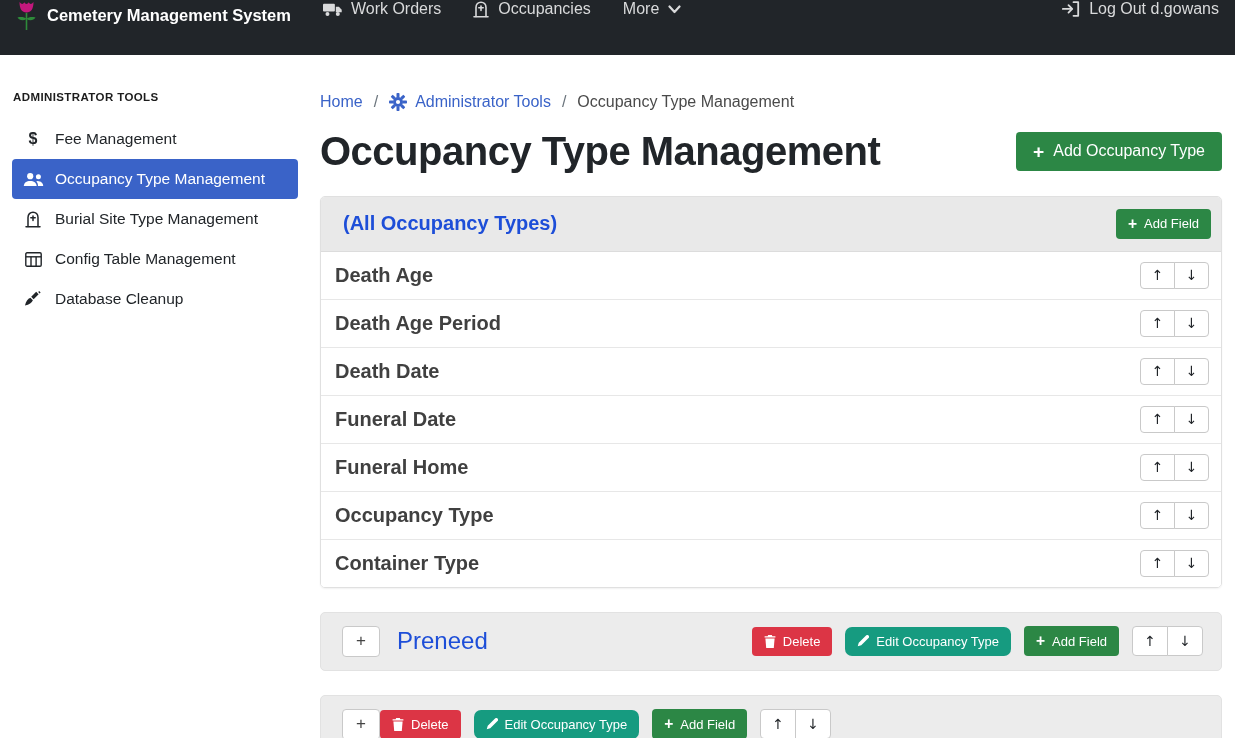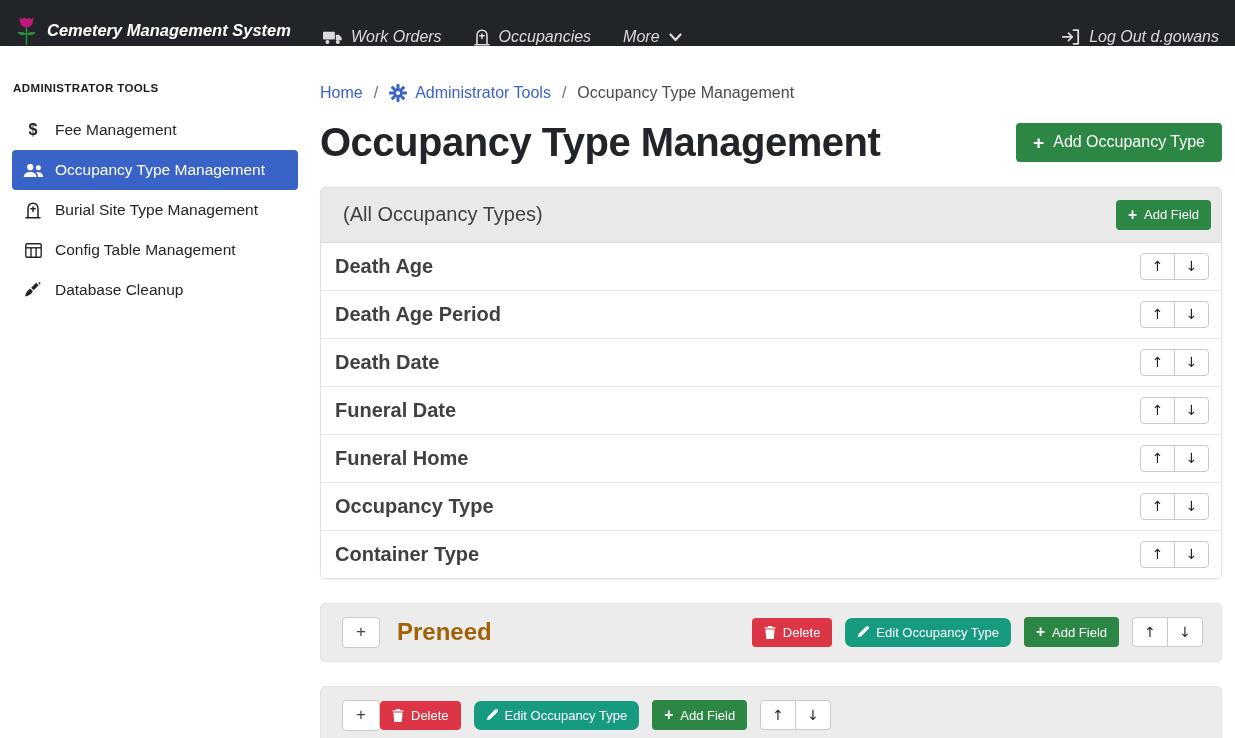--- a/index.html
+++ b/index.html
@@ -5,22 +5,22 @@
   * { box-sizing: border-box; margin: 0; padding: 0; }
   html, body { width: 1235px; height: 738px; overflow: hidden; }
   body {
     font-family: "Liberation Sans", "DejaVu Sans", sans-serif;
     color: #212529;
     background: #fff;
     font-size: 16px;
   }
   
   .navbar {
-    height: 46px; background: #212529; display: flex; align-items: flex-end;
-    padding: 0 16px; color: #fff; font-style: italic;
+    height: 55px; background: #212529; display: flex; align-items: flex-start;
+    padding: 0 16px; color: #fff;
   }
   .brand { display: flex; align-items: center; gap: 10px; font-weight: 700; font-size: 16.5px; color: #fff; margin-right: 32px; cursor: pointer; }
   .nav-links { display: flex; align-items: center; gap: 32px; }
   .nav-link { color: #d9dadb; display: flex; align-items: center; gap: 9px; font-size: 16px; cursor: pointer; text-decoration: none; }
   .nav-right { margin-left: auto; }
   
   .layout { display: flex; height: 703px; margin-top: 20px; }
   .sidebar { width: 308px; min-width: 308px; padding: 12px 10px 0 12px; }
   .side-heading { font-size: 11.5px; font-weight: 700; letter-spacing: .4px; text-transform: uppercase; color: #1c1c1c; margin: 4px 0 16px 1px; }
   .side-item { display: flex; align-items: center; height: 40px; padding: 0 8px; font-size: 15.5px; color: #212529; border-radius: 4px; cursor: pointer; }
@@ -39,37 +39,37 @@
   .btn { border: none; border-radius: 4px; color: #fff; display: inline-flex; align-items: center; cursor: pointer; font-family: inherit; }
   .btn-green { background: #2c8745; }
   .btn-teal { background: #169b80; border-radius: 7px; }
   .btn-red { background: #dc3545; }
   .btn-lg { padding: 10px 17px; font-size: 16px; gap: 9px; }
   .btn-sm { padding: 7px 12px; font-size: 13px; gap: 7px; }
   .plus { font-weight: 700; line-height: 1; font-size: 1.2em; }
   
   .card { margin-top: 22px; border: 1px solid #e0e0e0; border-radius: 5px; overflow: hidden; box-shadow: 0 1px 2px rgba(0,0,0,.06); }
   .card-header { background: #e9e9e9; display: flex; justify-content: space-between; align-items: center; padding: 12px 10px 12px 22px; border-bottom: 1px solid #dcdcdc; }
-  .card-title { font-size: 20px; font-weight: 400; color: #404040; }
+  .card-title { font-size: 20px; font-weight: 700; color: #1d4ed8; }
   .field-row { display: flex; justify-content: space-between; align-items: center; padding: 10px 12px 10px 14px; background: #fff; border-top: 1px solid #e7e7e7; }
   .field-row:first-of-type { border-top: none; }
   .field-link { color: #404040; font-weight: 700; font-size: 20px; cursor: pointer; text-decoration: none; }
   .btn-group { display: inline-flex; }
   .btn-arrow {
     width: 35px; height: 27px; background: #fff; border: 1px solid #c9c9c9; color: #212529;
     display: flex; align-items: center; justify-content: center; font-size: 14px; cursor: pointer;
     font-family: "DejaVu Sans", sans-serif;
   }
   .btn-group .btn-arrow:first-child { border-radius: 4px 0 0 4px; }
   .btn-group .btn-arrow:last-child { border-radius: 0 4px 4px 0; margin-left: -1px; }
   .btn-arrow.lg { width: 36px; height: 30px; }
   
   .type-panel { margin-top: 24px; background: #ececec; border: 1px solid #e2e2e2; border-radius: 5px; padding: 13px 18px 13px 21px; display: flex; align-items: center; }
   .btn-expand { width: 38px; height: 31px; background: #fff; border: 1px solid #c9c9c9; border-radius: 4px; font-size: 17px; color: #444; display: flex; align-items: center; justify-content: center; cursor: pointer; }
-  .panel-title { font-size: 24px; font-weight: 700; color: #a16207; margin-left: 17px; flex: 1; }
+  .panel-title { font-size: 24px; font-weight: 400; color: #1d4ed8; margin-left: 17px; flex: 1; }
   .panel-actions { display: flex; align-items: center; gap: 13px; }
   svg { display: block; }
 </style>
 </head>
 <body>
 
 <nav class="navbar">
   <div class="brand">
     <span>
       <svg width="21" height="31" viewBox="0 0 21 31">

